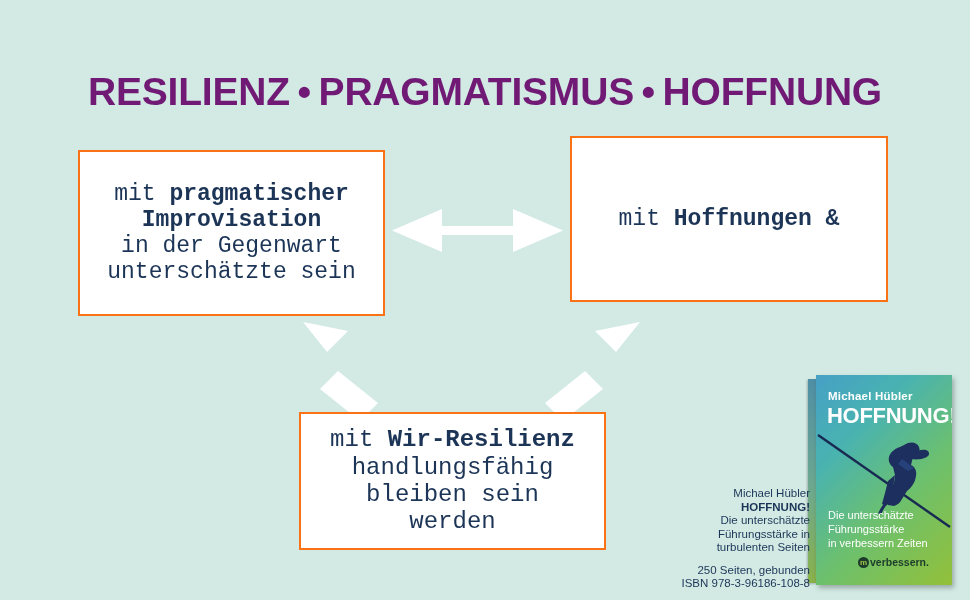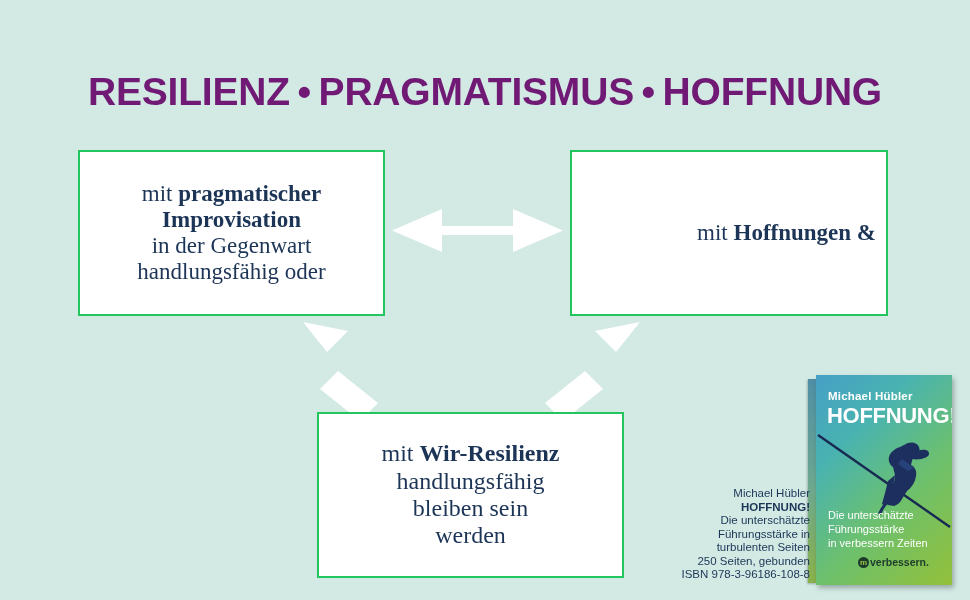--- a/index.html
+++ b/index.html
@@ -30,38 +30,38 @@
     font-size: 39px;
     letter-spacing: -0.2px;
     color: #701a75;
     white-space: nowrap;
   }
 
   
   .box {
     position: absolute;
     background: #ffffff;
-    border: 2px solid #22c55e;
+    border: 2px solid #f97316;
     box-sizing: border-box;
     display: flex;
     align-items: center;
     justify-content: center;
     text-align: center;
     color: #1c3557;
-    font-family: Liberation Serif, serif;
+    font-family: Liberation Mono, monospace;
     font-size: 23px;
     line-height: 1.14;
     z-index: 3;
   }
   .box .inner { padding: 0 10px; width: 100%; }
   .box b { font-weight: bold; }
 
   #box-left   { left: 78px;  top: 150px; width: 307px; height: 166px; }
-  #box-right  { left: 570px; top: 150px; width: 318px; height: 166px; text-align: right; }
-  #box-bottom { left: 317px; top: 412px; width: 307px; height: 166px; font-size: 24px; }
+  #box-right  { left: 570px; top: 136px; width: 318px; height: 166px; }
+  #box-bottom { left: 299px; top: 412px; width: 307px; height: 138px; font-size: 24px; }
 
   
   #arrows {
     position: absolute;
     left: 0; top: 0;
     width: 970px; height: 600px;
     z-index: 2;
   }
 
   
@@ -124,21 +124,21 @@
     position: absolute;
     left: 640px; top: 487px;
     width: 170px;
     text-align: right;
     color: #1c3557;
     font-size: 11.5px;
     line-height: 1.18;
     z-index: 4;
   }
   #caption .strong { font-weight: bold; }
-  #caption .meta { line-height: 1.15; }
+  #caption .meta { margin-top: 9px; line-height: 1.15; }
 </style>
 </head>
 <body>
 
 <div id="slide">
 
   <div id="title">RESILIENZ • PRAGMATISMUS • HOFFNUNG</div>
 
   <svg id="arrows" viewBox="0 0 970 600">
 
@@ -159,21 +159,21 @@
     </g>
   </svg>
 
   <div class="box" id="box-left">
     <div class="inner">
       <div>
         <span>mit </span><b>pragmatischer</b>
       </div>
       <div><b>Improvisation</b></div>
       <div>in der Gegenwart</div>
-      <div>handlungsfähig oder</div>
+      <div>unterschätzte sein</div>
     </div>
   </div>
 
   <div class="box" id="box-right">
     <div class="inner">
       <div>
         <span>mit </span><b>Hoffnungen &amp;</b>
       </div>
     </div>
   </div>

